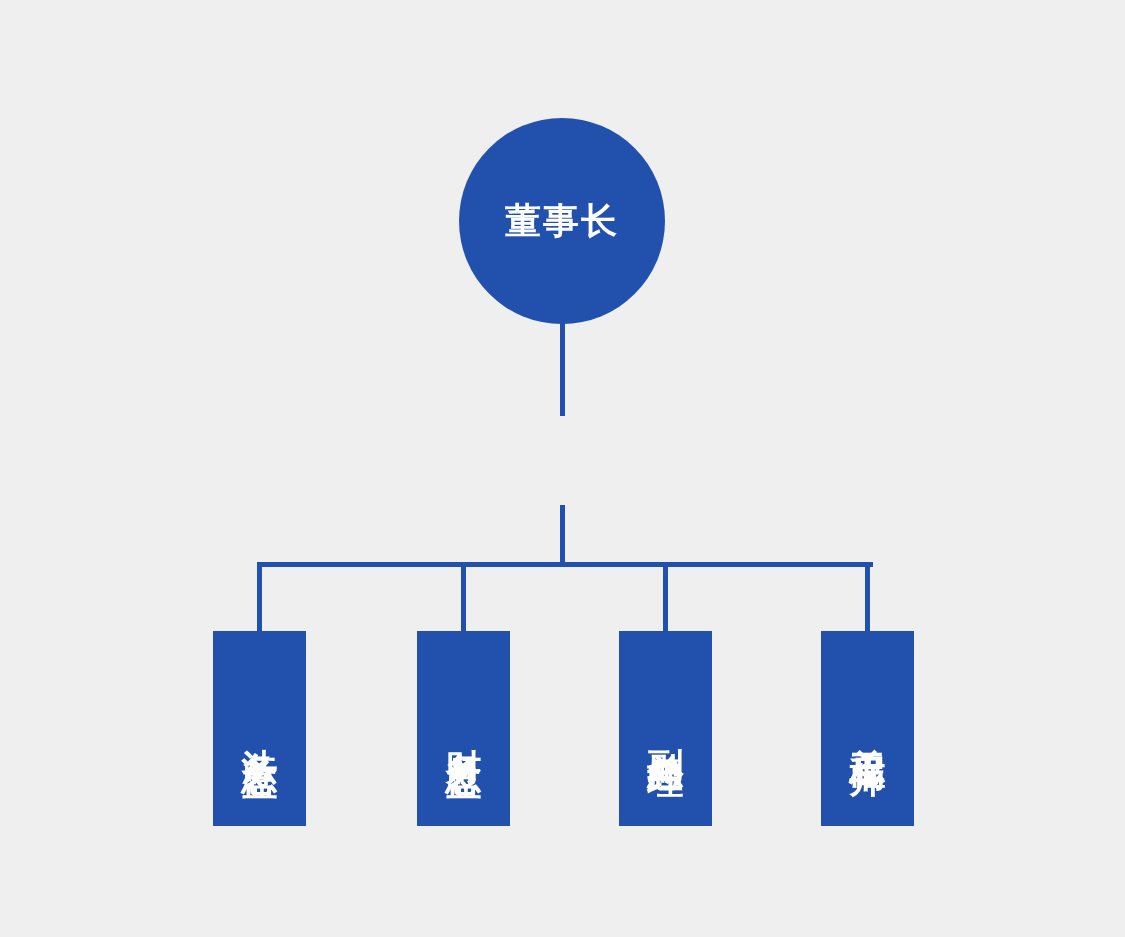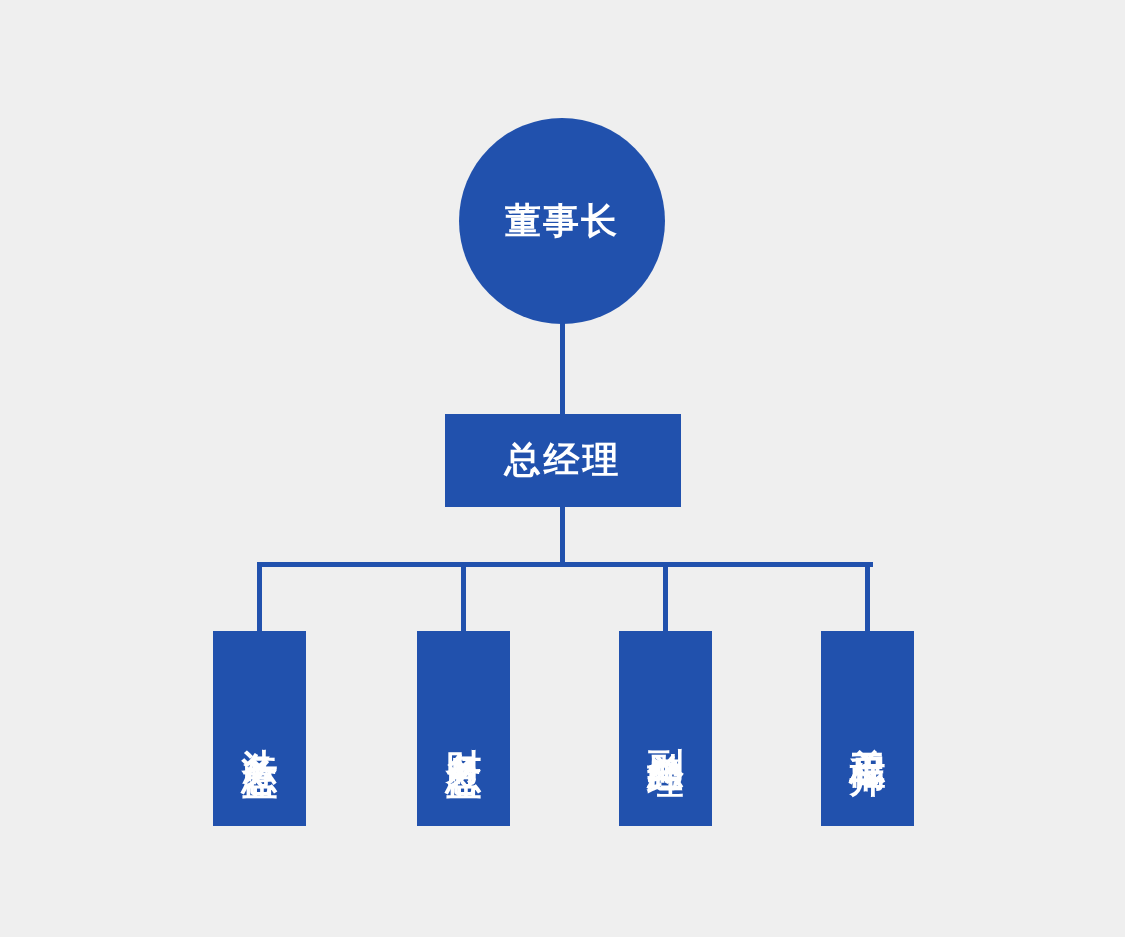--- a/index.html
+++ b/index.html
@@ -80,23 +80,20 @@
   <div class="connector conn-horizontal"></div>
   <div class="connector conn-drop pos-0"></div>
   <div class="connector conn-drop pos-1"></div>
   <div class="connector conn-drop pos-2"></div>
   <div class="connector conn-drop pos-3"></div>
 
   <div class="node node-circle">
     <span>董事长</span>
   </div>
 
-  <div class="node node-rect-h">
-    <span>总经理</span>
-  </div>
 
   <div class="node node-rect-v pos-0">
     <span>法务总监</span>
   </div>
 
   <div class="node node-rect-v pos-1">
     <span>财务总监</span>
   </div>
 
   <div class="node node-rect-v pos-2">

